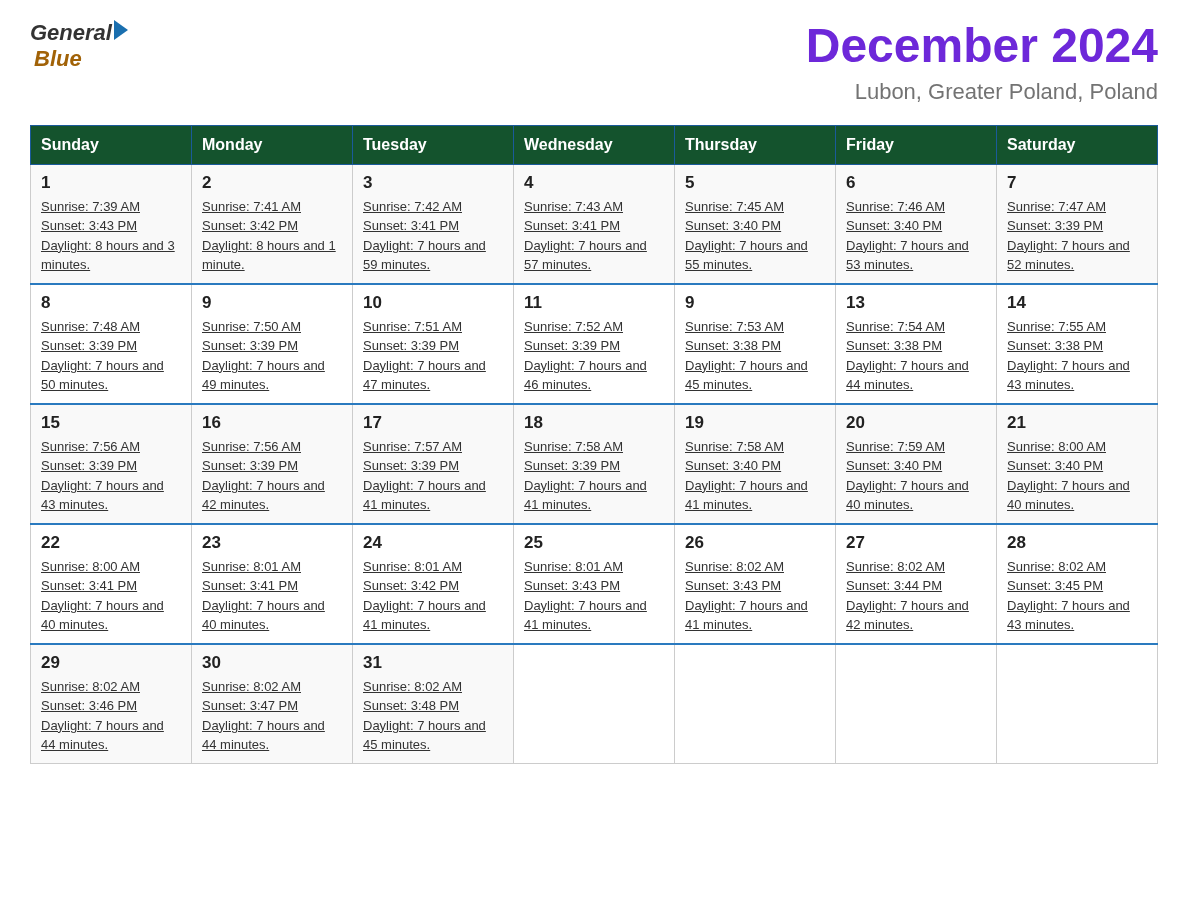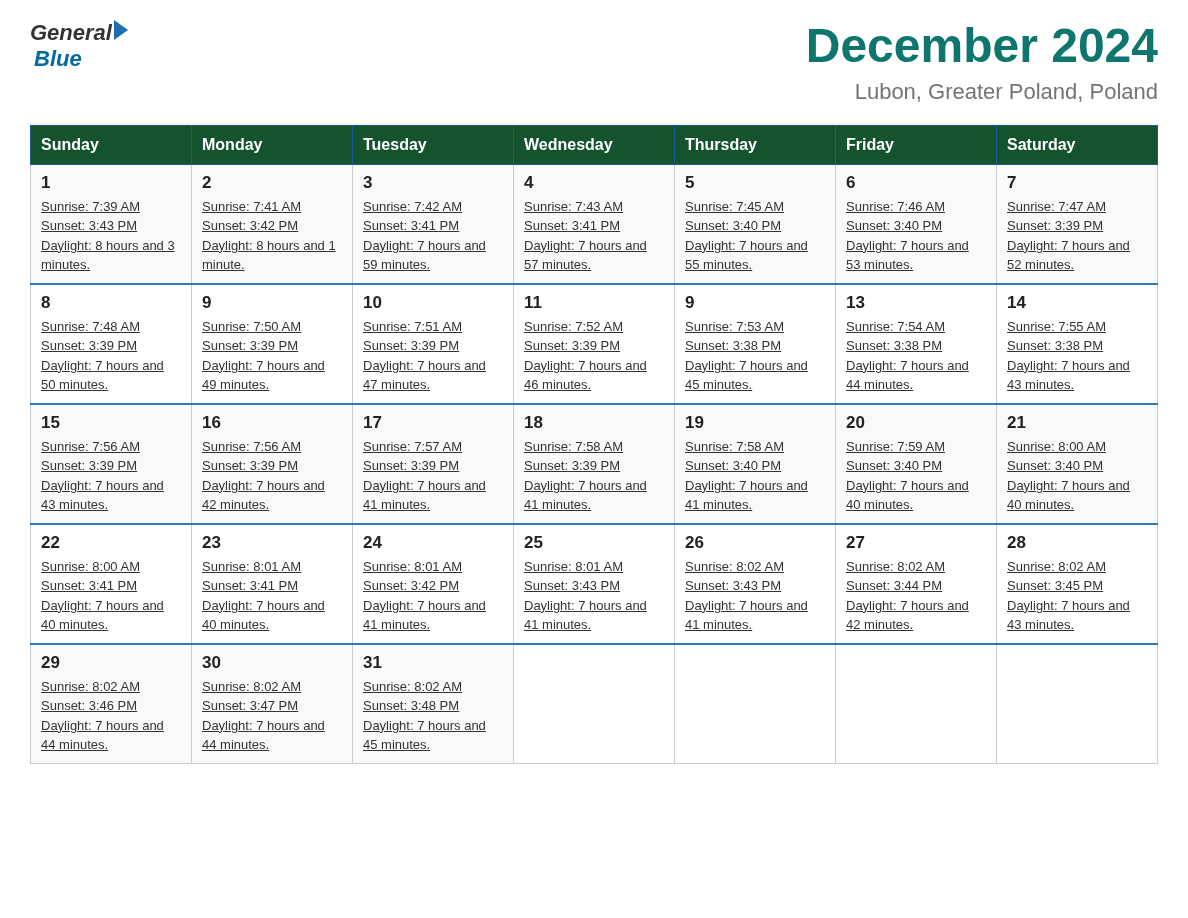--- a/index.html
+++ b/index.html
@@ -18,21 +18,21 @@
     }
     .logo-text-general {
       font-size: 22px;
       font-weight: bold;
       color: #333;
       font-style: italic;
     }
     .logo-text-blue {
       font-size: 22px;
       font-weight: bold;
-      color: #0369a1;
+      color: #a16207;
       font-style: italic;
       text-align: right;
     }
     .logo-arrow {
       width: 0;
       height: 0;
       border-left: 14px solid #1a6faf;
       border-top: 10px solid transparent;
       border-bottom: 10px solid transparent;
       margin-left: 2px;
@@ -44,21 +44,21 @@
     .logo-top {
       display: flex;
       align-items: flex-start;
     }
     .title-area {
       text-align: right;
     }
     .month-year {
       font-size: 48px;
       font-weight: bold;
-      color: #0f766e;
+      color: #6d28d9;
       line-height: 1.1;
     }
     .location {
       font-size: 22px;
       color: #737373;
       margin-top: 6px;
     }
     table {
       width: 100%;
       border-collapse: collapse;

